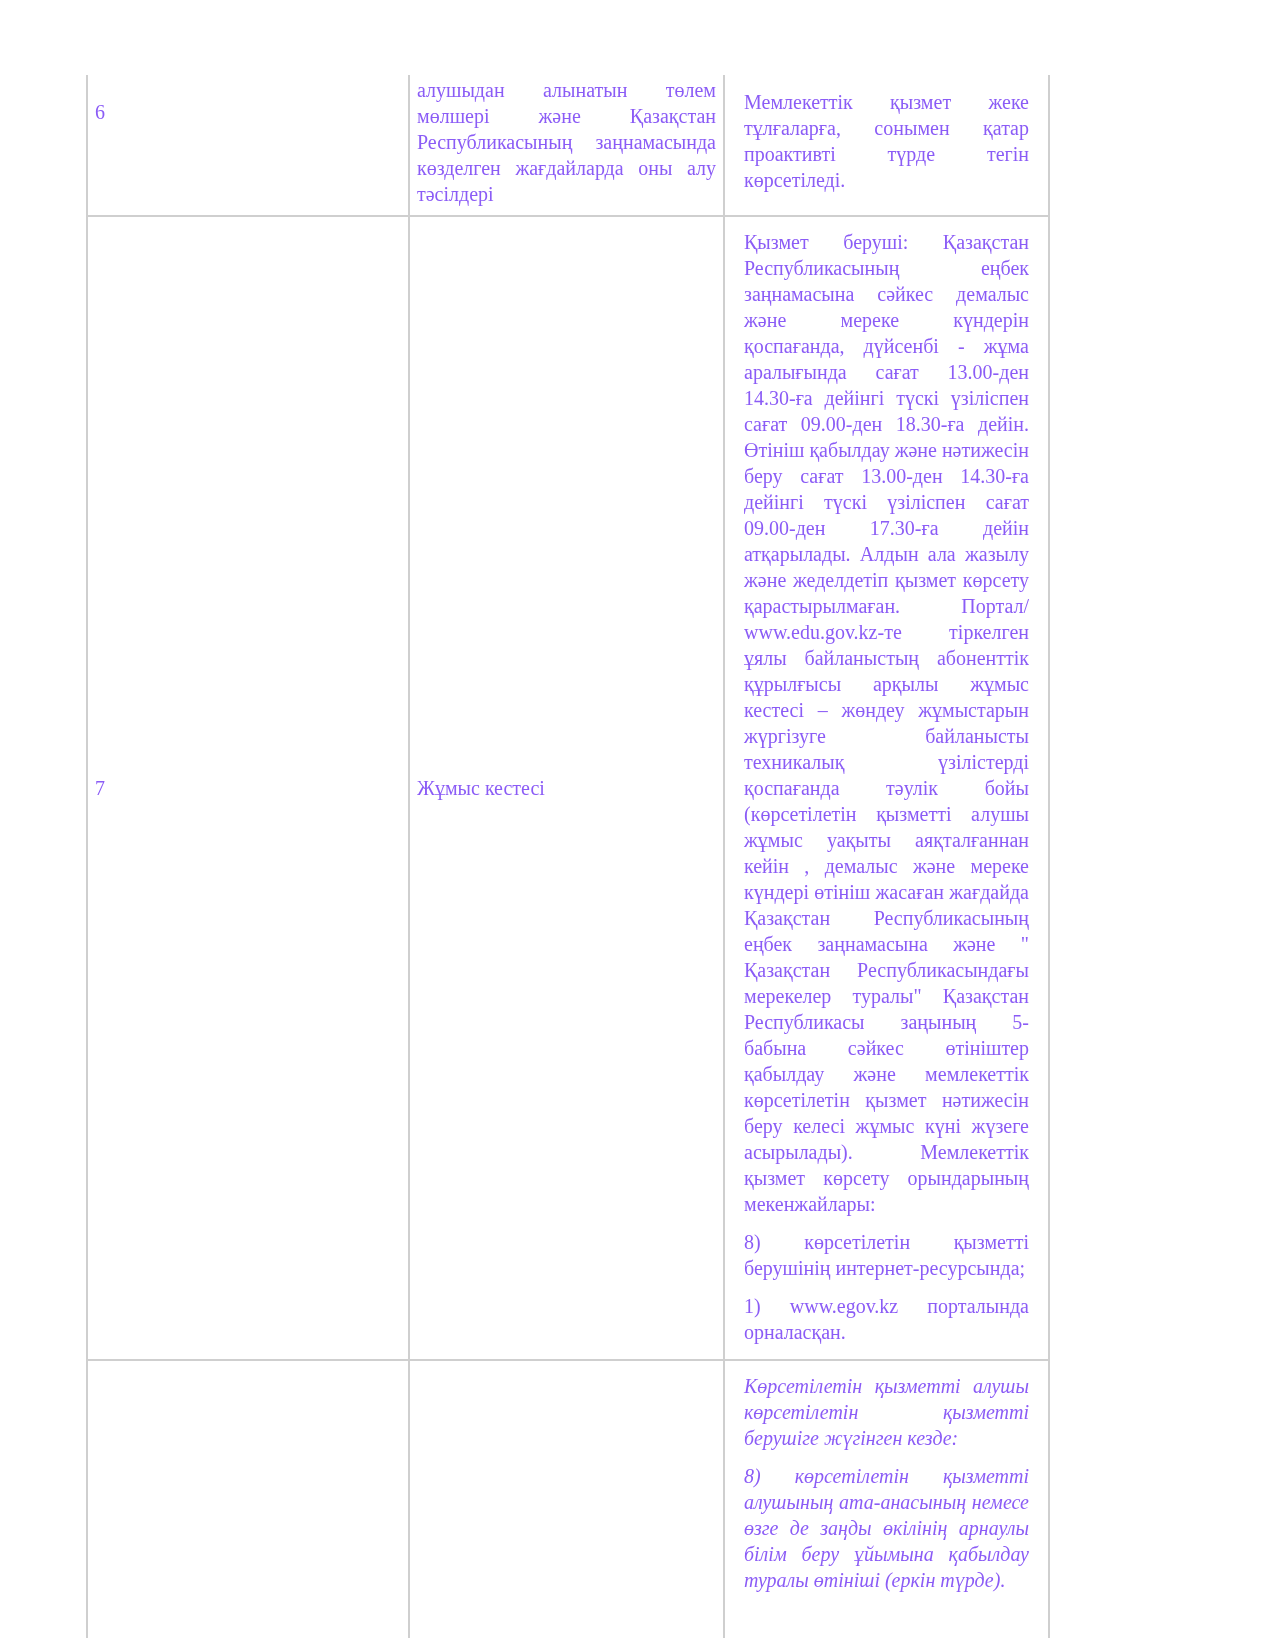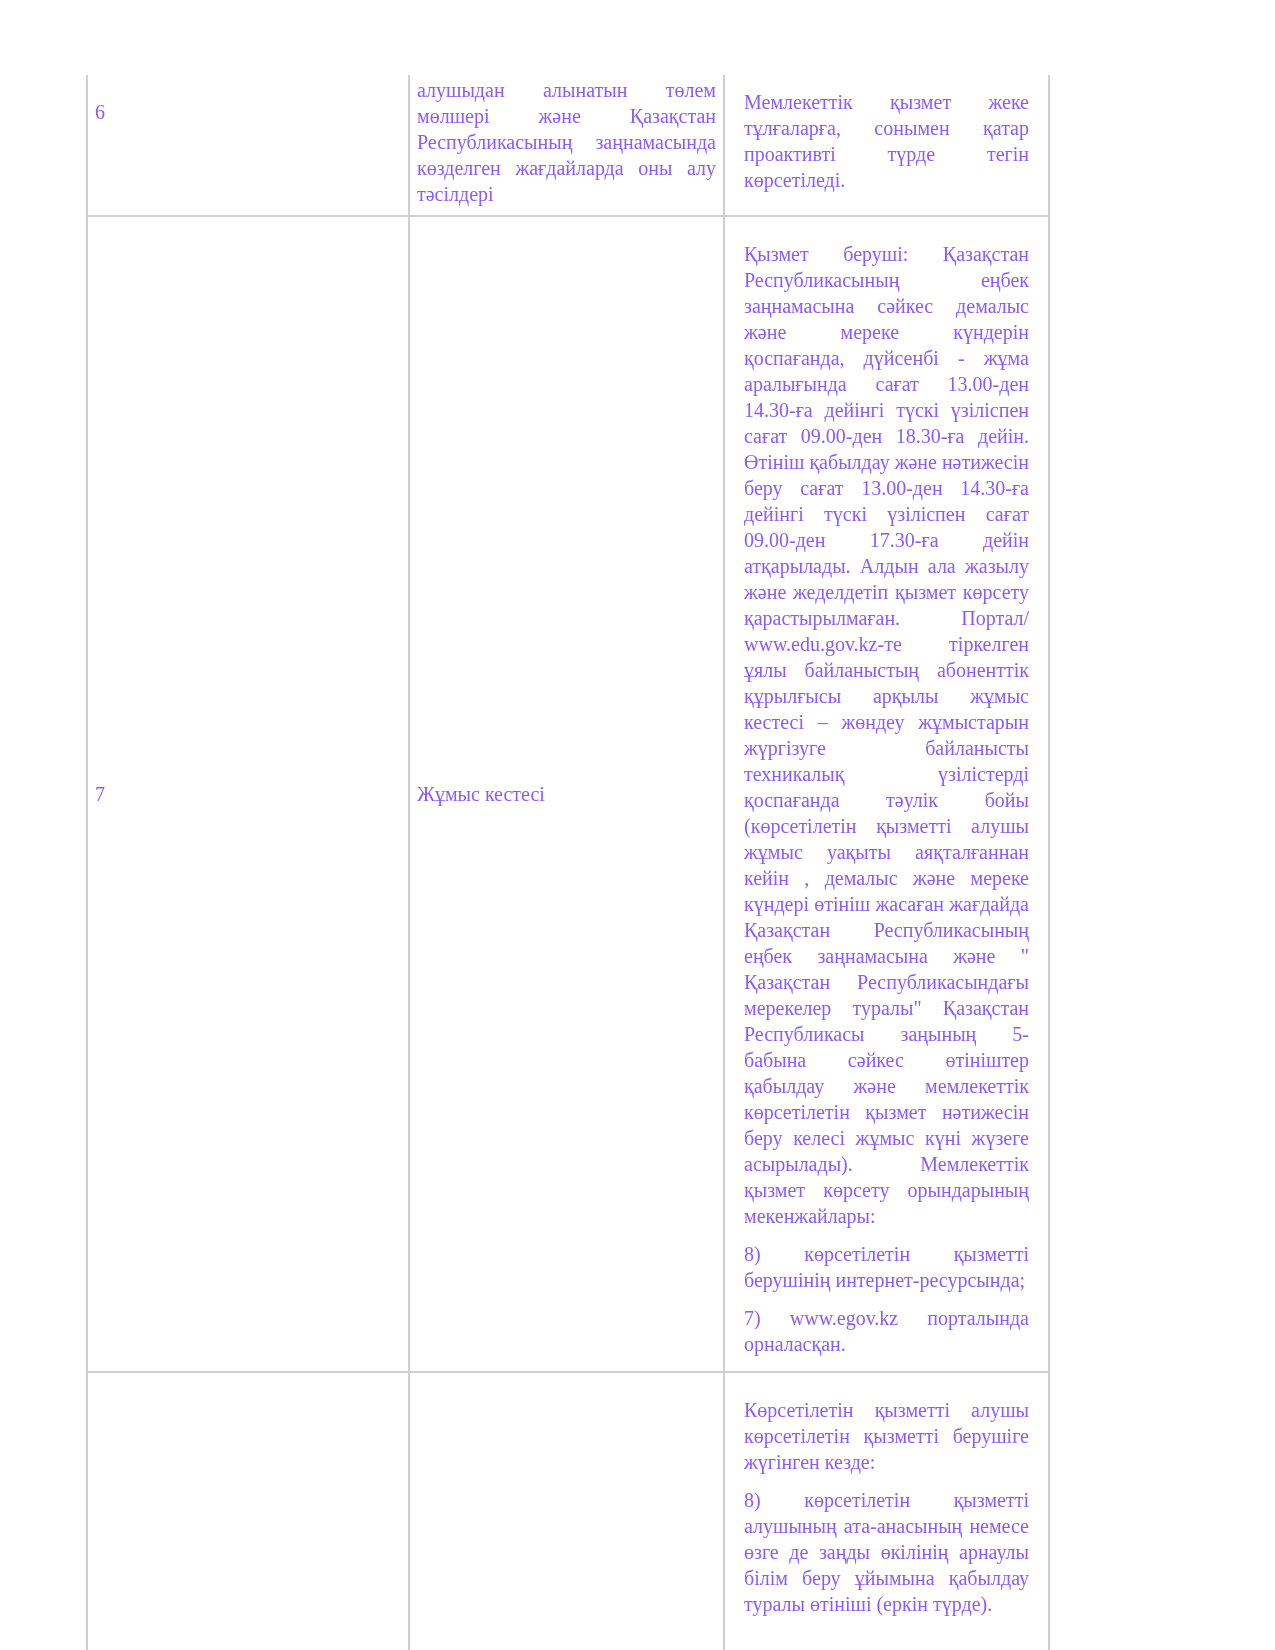--- a/index.html
+++ b/index.html
@@ -36,35 +36,35 @@
     line-height: 26px;
     color: #8b5cf6;
     word-wrap: break-word;
   }
   
   tr.row-first td { border-top: none; }
   tr.row-last  td { border-bottom: none; }
 
   tr.row-first { height: 141px; }
   tr.row-mid   { height: 1081px; }
-  tr.row-last  { height: 278px; }
+  tr.row-last  { height: 278px; font-style: italic; }
 
   td .cell-text { text-align: justify; }
   td p {
     margin: 12px;
     text-align: justify;
   }
   
   tr.row-first td.cell-num { padding-top: 24px; }
   
   tr.row-mid td.cell-num,
   tr.row-mid td.cell-label { vertical-align: middle; }
   td.cell-num .cell-text { text-align: left; }
   tr.row-mid td.cell-desc,
-  tr.row-last td.cell-desc { padding-top: 12px; }
+  tr.row-last td.cell-desc { padding-top: 0; }
 </style>
 </head>
 <body>
 
 <div class="page">
   <table class="doc-table">
     <colgroup>
       <col class="c-num">
       <col class="c-label">
       <col class="c-desc">
@@ -85,21 +85,21 @@
       <tr class="row-mid">
         <td class="cell-num">
           <div class="cell-text">7</div>
         </td>
         <td class="cell-label">
           <div class="cell-text">Жұмыс кестесі</div>
         </td>
         <td class="cell-desc">
           <p>Қызмет беруші: Қазақстан Республикасының еңбек заңнамасына сәйкес демалыс және мереке күндерін қоспағанда, дүйсенбі - жұма аралығында сағат 13.00-ден 14.30-ға дейінгі түскі үзіліспен сағат 09.00-ден 18.30-ға дейін. Өтініш қабылдау және нәтижесін беру сағат 13.00-ден 14.30-ға дейінгі түскі үзіліспен сағат 09.00-ден 17.30-ға дейін атқарылады. Алдын ала жазылу және жеделдетіп қызмет көрсету қарастырылмаған. Портал/ www.edu.gov.kz-те тіркелген ұялы байланыстың абоненттік құрылғысы арқылы жұмыс кестесі – жөндеу жұмыстарын жүргізуге байланысты техникалық үзілістерді қоспағанда тәулік бойы (көрсетілетін қызметті алушы жұмыс уақыты аяқталғаннан кейін , демалыс және мереке күндері өтініш жасаған жағдайда Қазақстан Республикасының еңбек заңнамасына және " Қазақстан Республикасындағы мерекелер туралы" Қазақстан Республикасы заңының 5-бабына сәйкес өтініштер қабылдау және мемлекеттік көрсетілетін қызмет нәтижесін беру келесі жұмыс күні жүзеге асырылады). Мемлекеттік қызмет көрсету орындарының мекенжайлары:</p>
           <p>8) көрсетілетін қызметті берушінің интернет-ресурсында;</p>
-          <p>7) www.egov.kz порталында орналасқан.</p>
+          <p>1) www.egov.kz порталында орналасқан.</p>
         </td>
       </tr>
 
       <tr class="row-last">
         <td class="cell-num">
           <div class="cell-text"></div>
         </td>
         <td class="cell-label">
           <div class="cell-text"></div>
         </td>

